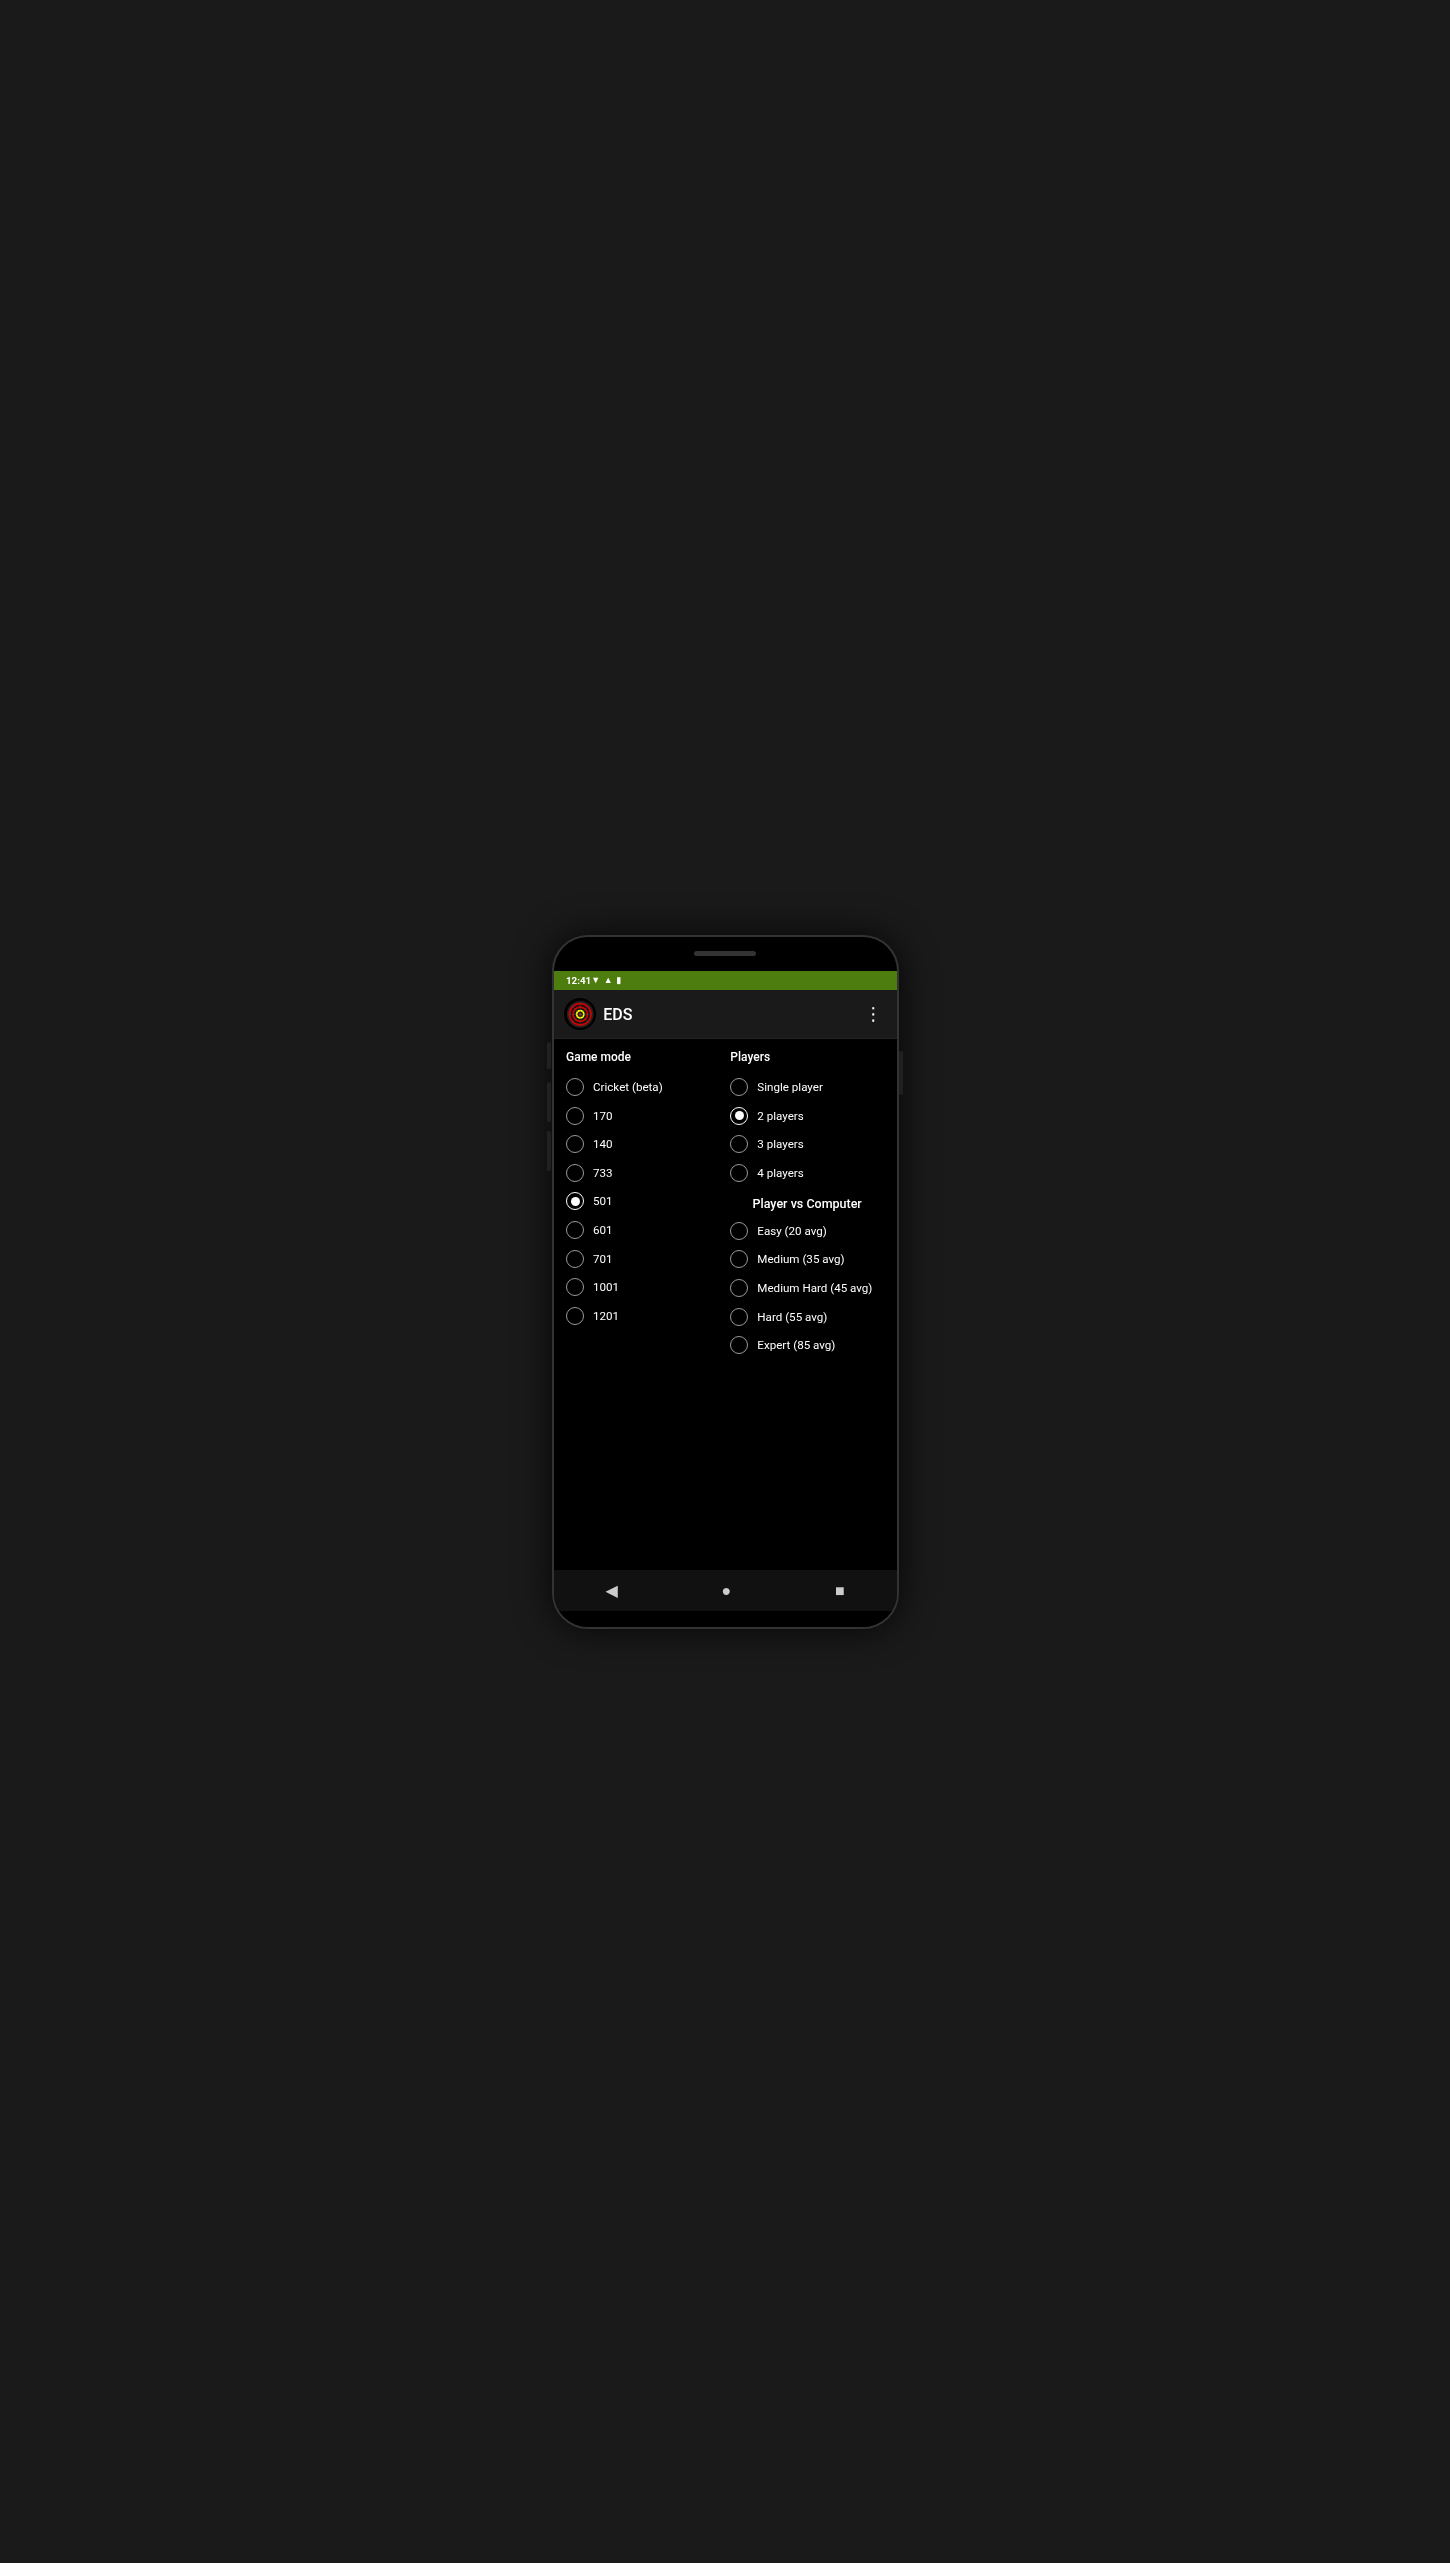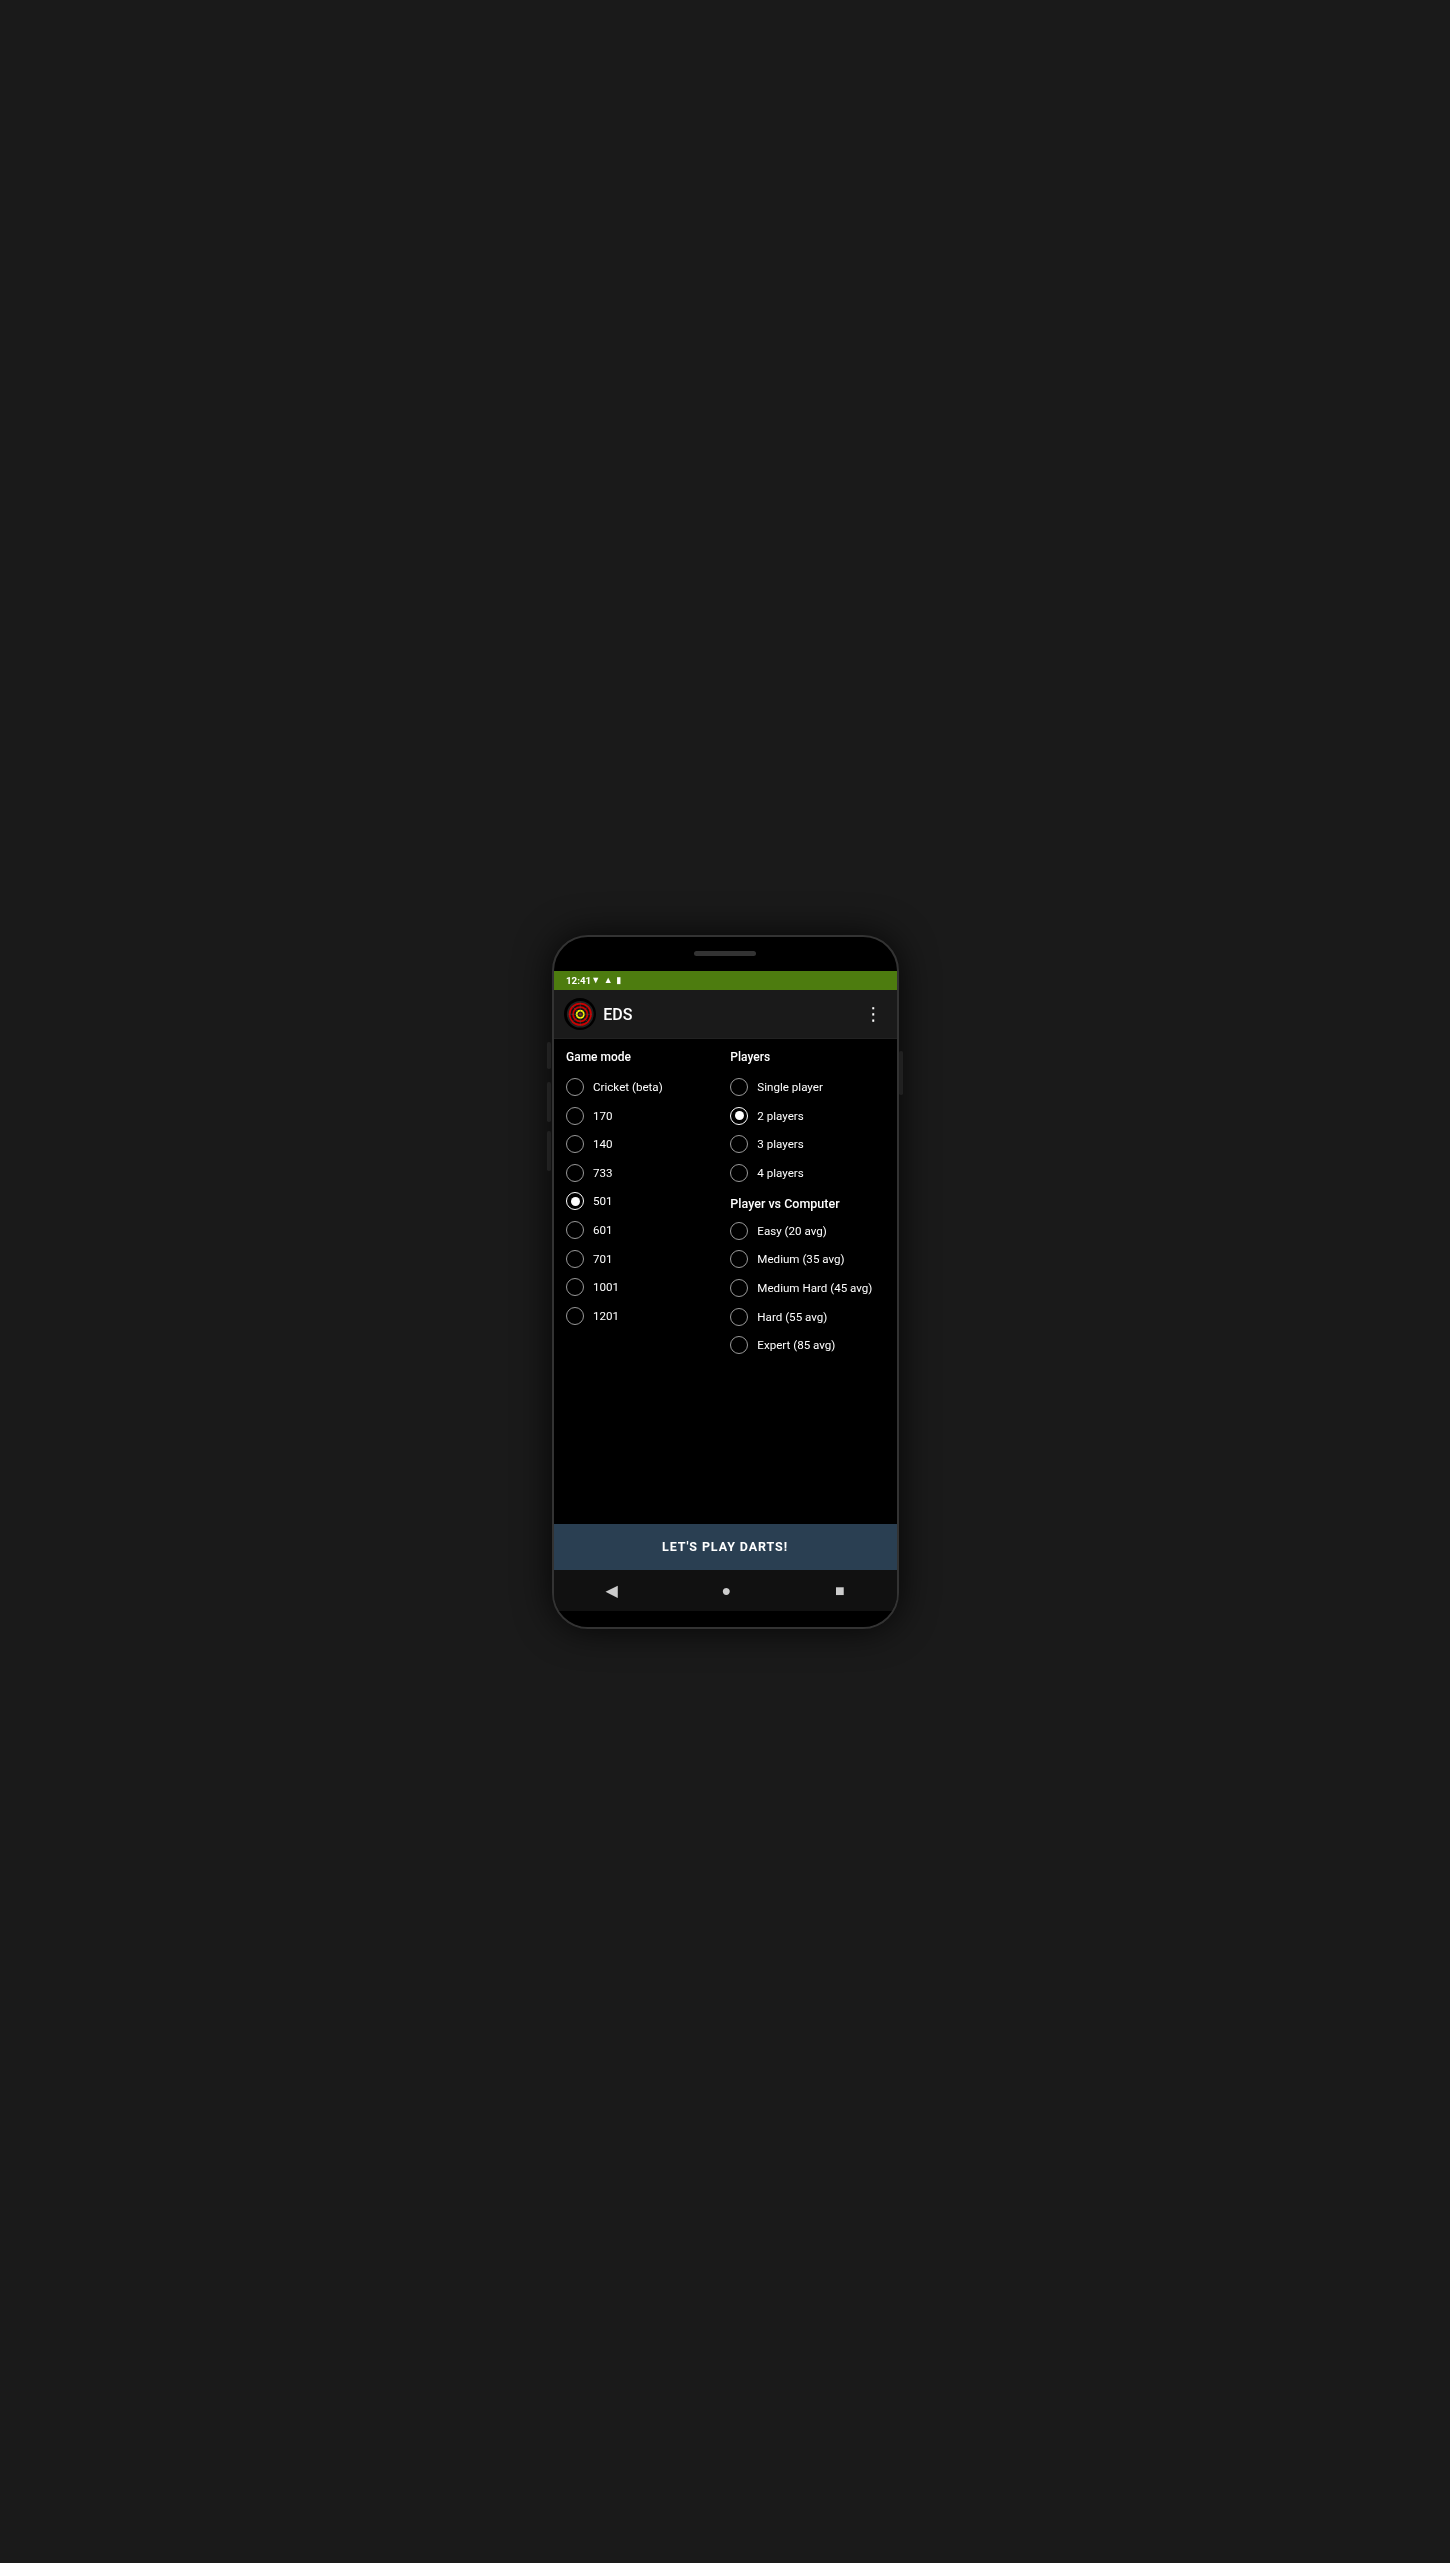--- a/index.html
+++ b/index.html
@@ -174,20 +174,21 @@
       color: #fff;
       font-size: 11.6px;
     }
 
     .subsection-title {
       color: #fff;
       font-size: 12.5px;
       font-weight: 500;
       margin-top: 9px;
       margin-bottom: 5.3px;
+      text-align: center;
     }
 
     .bottom-button {
       background: #2a3f52;
       height: 46px;
       display: flex;
       align-items: center;
       justify-content: center;
       flex-shrink: 0;
       cursor: pointer;
@@ -395,23 +396,20 @@
           <span class="radio-label">Hard (55 avg)</span>
         </div>
         <div class="radio-item">
           <div class="radio-circle"></div>
           <span class="radio-label">Expert (85 avg)</span>
         </div>
       </div>
 
     </div>
 
-    <div class="bottom-button">
-      <span class="bottom-button-text">LET'S PLAY DARTS!</span>
-    </div>
 
     <div class="nav-bar">
       <span class="nav-btn">◀</span>
       <span class="nav-btn">●</span>
       <span class="nav-btn">■</span>
     </div>
 
     <div class="phone-bottom-bezel"></div>
   </div>
 </div>

